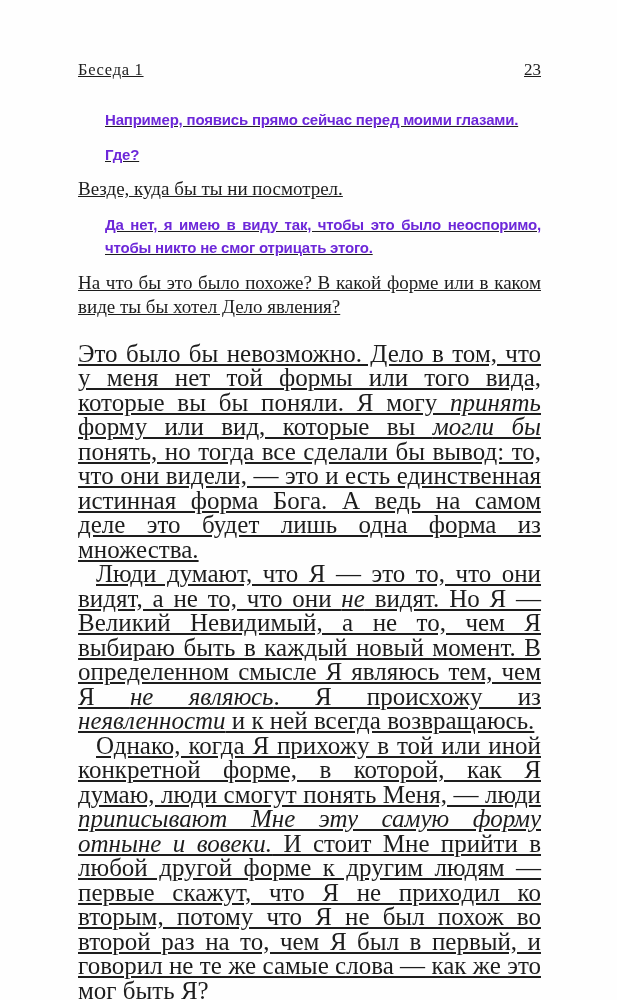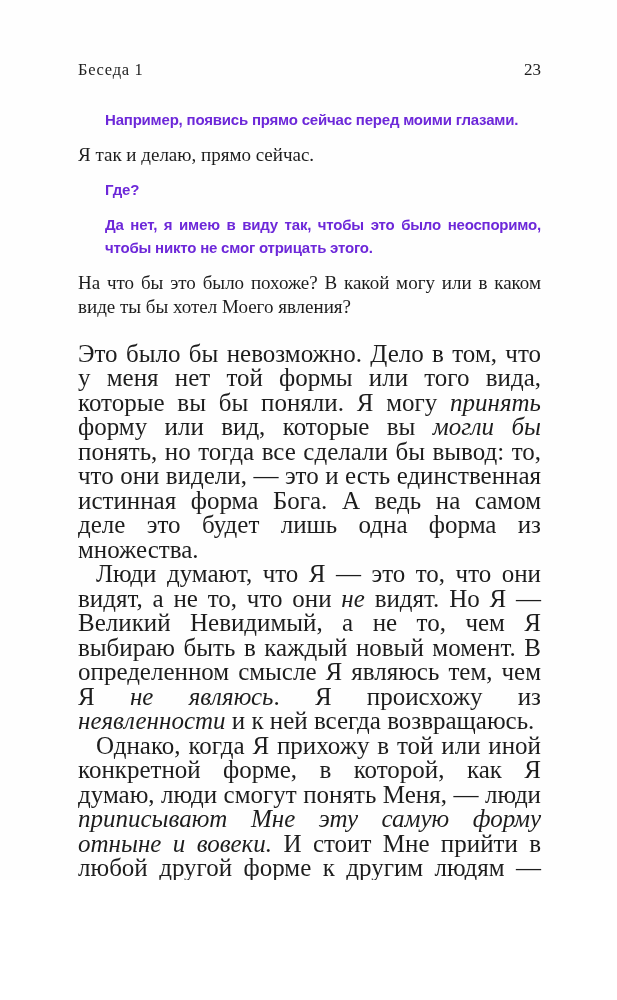--- a/index.html
+++ b/index.html
@@ -3,27 +3,28 @@
 <meta charset="utf-8">
 <style>
   html, body {
     margin: 0;
     padding: 0;
     background: #ffffff;
   }
   .page {
     position: relative;
     width: 617px;
-    height: 880px;
+    height: 1000px;
     background: #fefefe;
     box-sizing: border-box;
     padding: 60px 76px 0 78px;
     color: #1d1d1d;
     font-family: "Liberation Serif", "DejaVu Serif", serif;
     overflow: hidden;
+    text-decoration: underline;
   }
   .running-head {
     display: flex;
     justify-content: space-between;
     align-items: baseline;
     font-size: 16.5px;
     line-height: 20px;
     margin-bottom: 28px;
   }
   .running-head .chapter {
@@ -68,21 +69,21 @@
 </head>
 <body>
 
 <div class="page">
   <header class="running-head">
     <span class="chapter">Беседа 1</span>
     <span class="pagenum">23</span>
   </header>
   <main>
       <p class="dialogue"><span>Например, появись прямо сейчас перед моими глазами.</span></p>
-      <p class="reply"><span>Я так и делаю, прямо сейчас.</span></p>
       <p class="dialogue"><span>Где?</span></p>
+      <p class="reply"><span>Везде, куда бы ты ни посмотрел.</span></p>
       <p class="dialogue"><span>Да нет, я имею в виду так, чтобы это было неоспоримо, чтобы никто не смог отрицать этого.</span></p>
-      <p class="reply"><span>На что бы это было похоже? В какой могу или в каком виде ты бы хотел Моего явления?</span></p>
+      <p class="reply"><span>На что бы это было похоже? В какой форме или в каком виде ты бы хотел Дело явления?</span></p>
       <p class="body first"><span>Это было бы невозможно. Дело в том, что у меня нет той формы или того вида, которые вы бы поняли. Я могу </span><em>принять</em><span> форму или вид, которые вы </span><em>могли бы</em><span> понять, но тогда все сделали бы вывод: то, что они видели, — это и есть единственная истинная форма Бога. А ведь на самом деле это будет лишь одна форма из множества.</span></p>
       <p class="body indent"><span>Люди думают, что Я — это то, что они видят, а не то, что они </span><em>не</em><span> видят. Но Я — Великий Невидимый, а не то, чем Я выбираю быть в каждый новый момент. В определенном смысле Я являюсь тем, чем Я </span><em>не являюсь</em><span>. Я происхожу из </span><em>неявленности</em><span> и к ней всегда возвращаюсь.</span></p>
       <p class="body indent"><span>Однако, когда Я прихожу в той или иной конкретной форме, в которой, как Я думаю, люди смогут понять Меня, — люди </span><em>приписывают Мне эту самую форму отныне и вовеки.</em><span> И стоит Мне прийти в любой другой форме к другим людям — первые скажут, что Я не приходил ко вторым, потому что Я не был похож во второй раз на то, чем Я был в первый, и говорил не те же самые слова — как же это мог быть Я?</span></p>
     </main>
 </div>
 
 </body></html>

